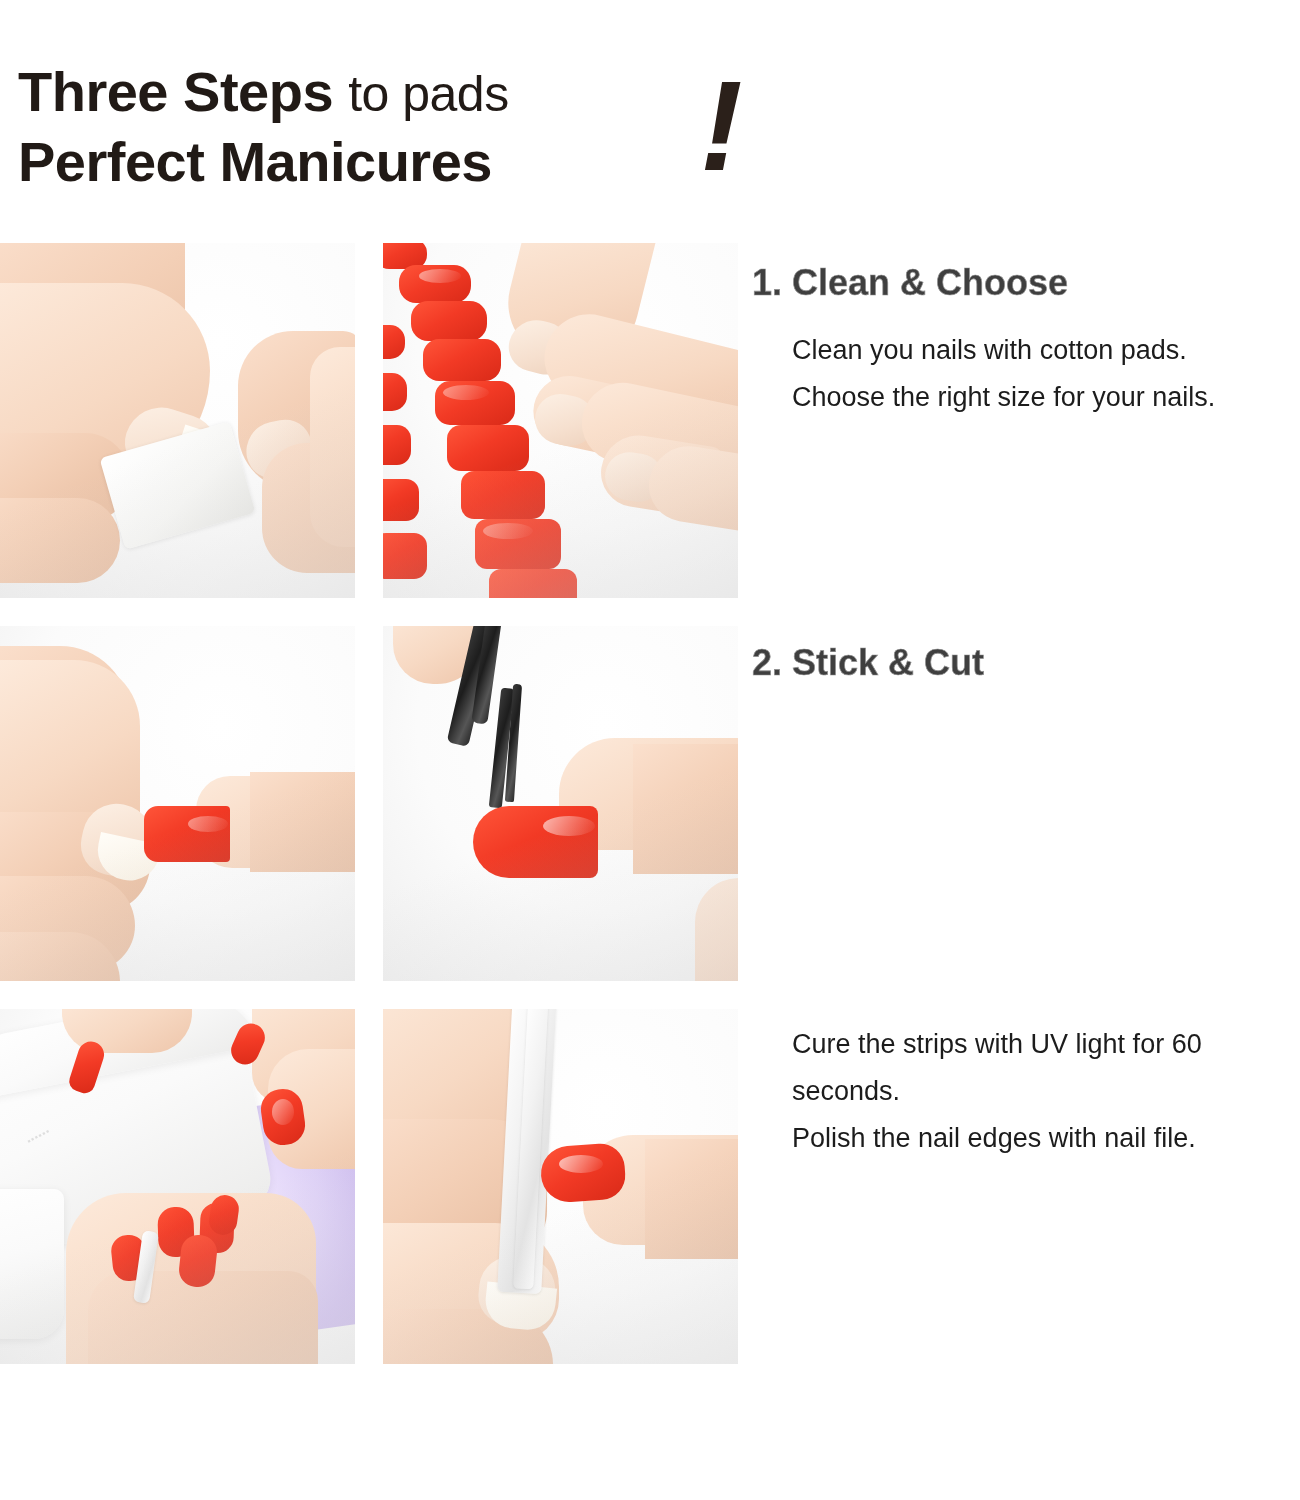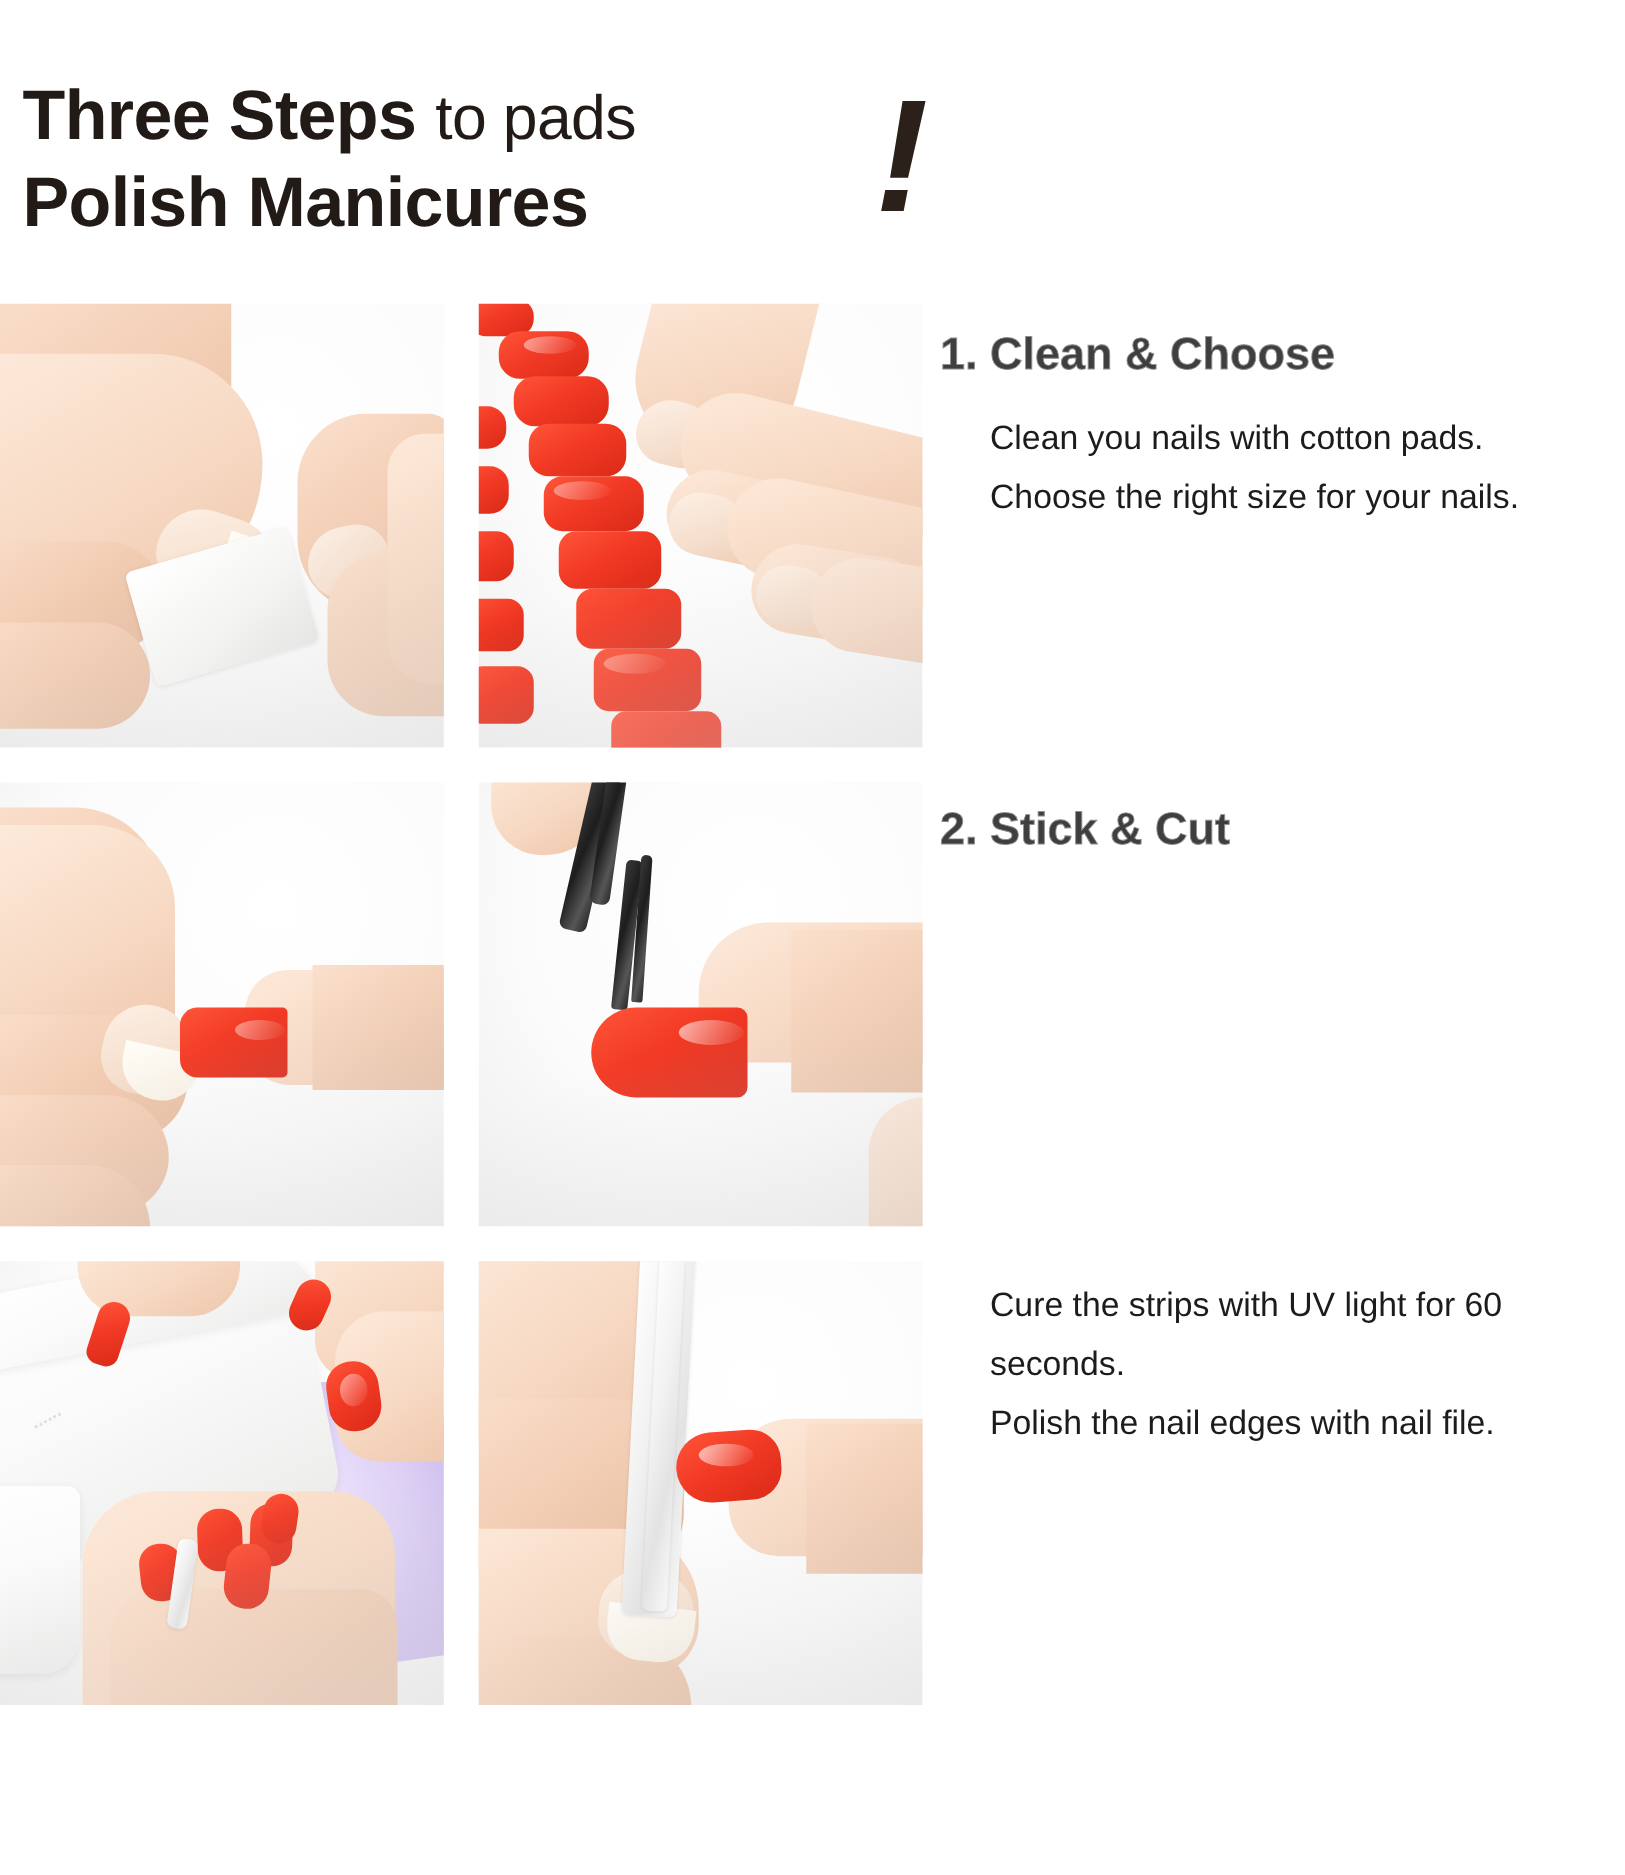--- a/index.html
+++ b/index.html
@@ -167,21 +167,21 @@
 </style>
 </head>
 <body>
 
 <div class="title-block">
   <div class="title-line">
     <span class="title-strong">Three Steps</span>
     <span class="title-light">to pads</span>
   </div>
   <div class="title-line">
-    <span class="title-strong">Polish Manicures</span>
+    <span class="title-strong">Perfect Manicures</span>
   </div>
 </div>
 <div class="bang">!</div>
 
 <div class="grid">
 
   <div class="photo col-a row-1 bg-white">
     <div class="skin" style="left:-30px; top:-10px; width:215px; height:200px; border-radius:0 0 70px 60px;"></div>
     <div class="skin" style="left:-40px; top:120px; width:200px; height:130px; border-radius:0 55px 45px 0;"></div>
     <div class="skin-light" style="left:-20px; top:40px; width:230px; height:205px; border-radius:0 90px 120px 40px;"></div>

